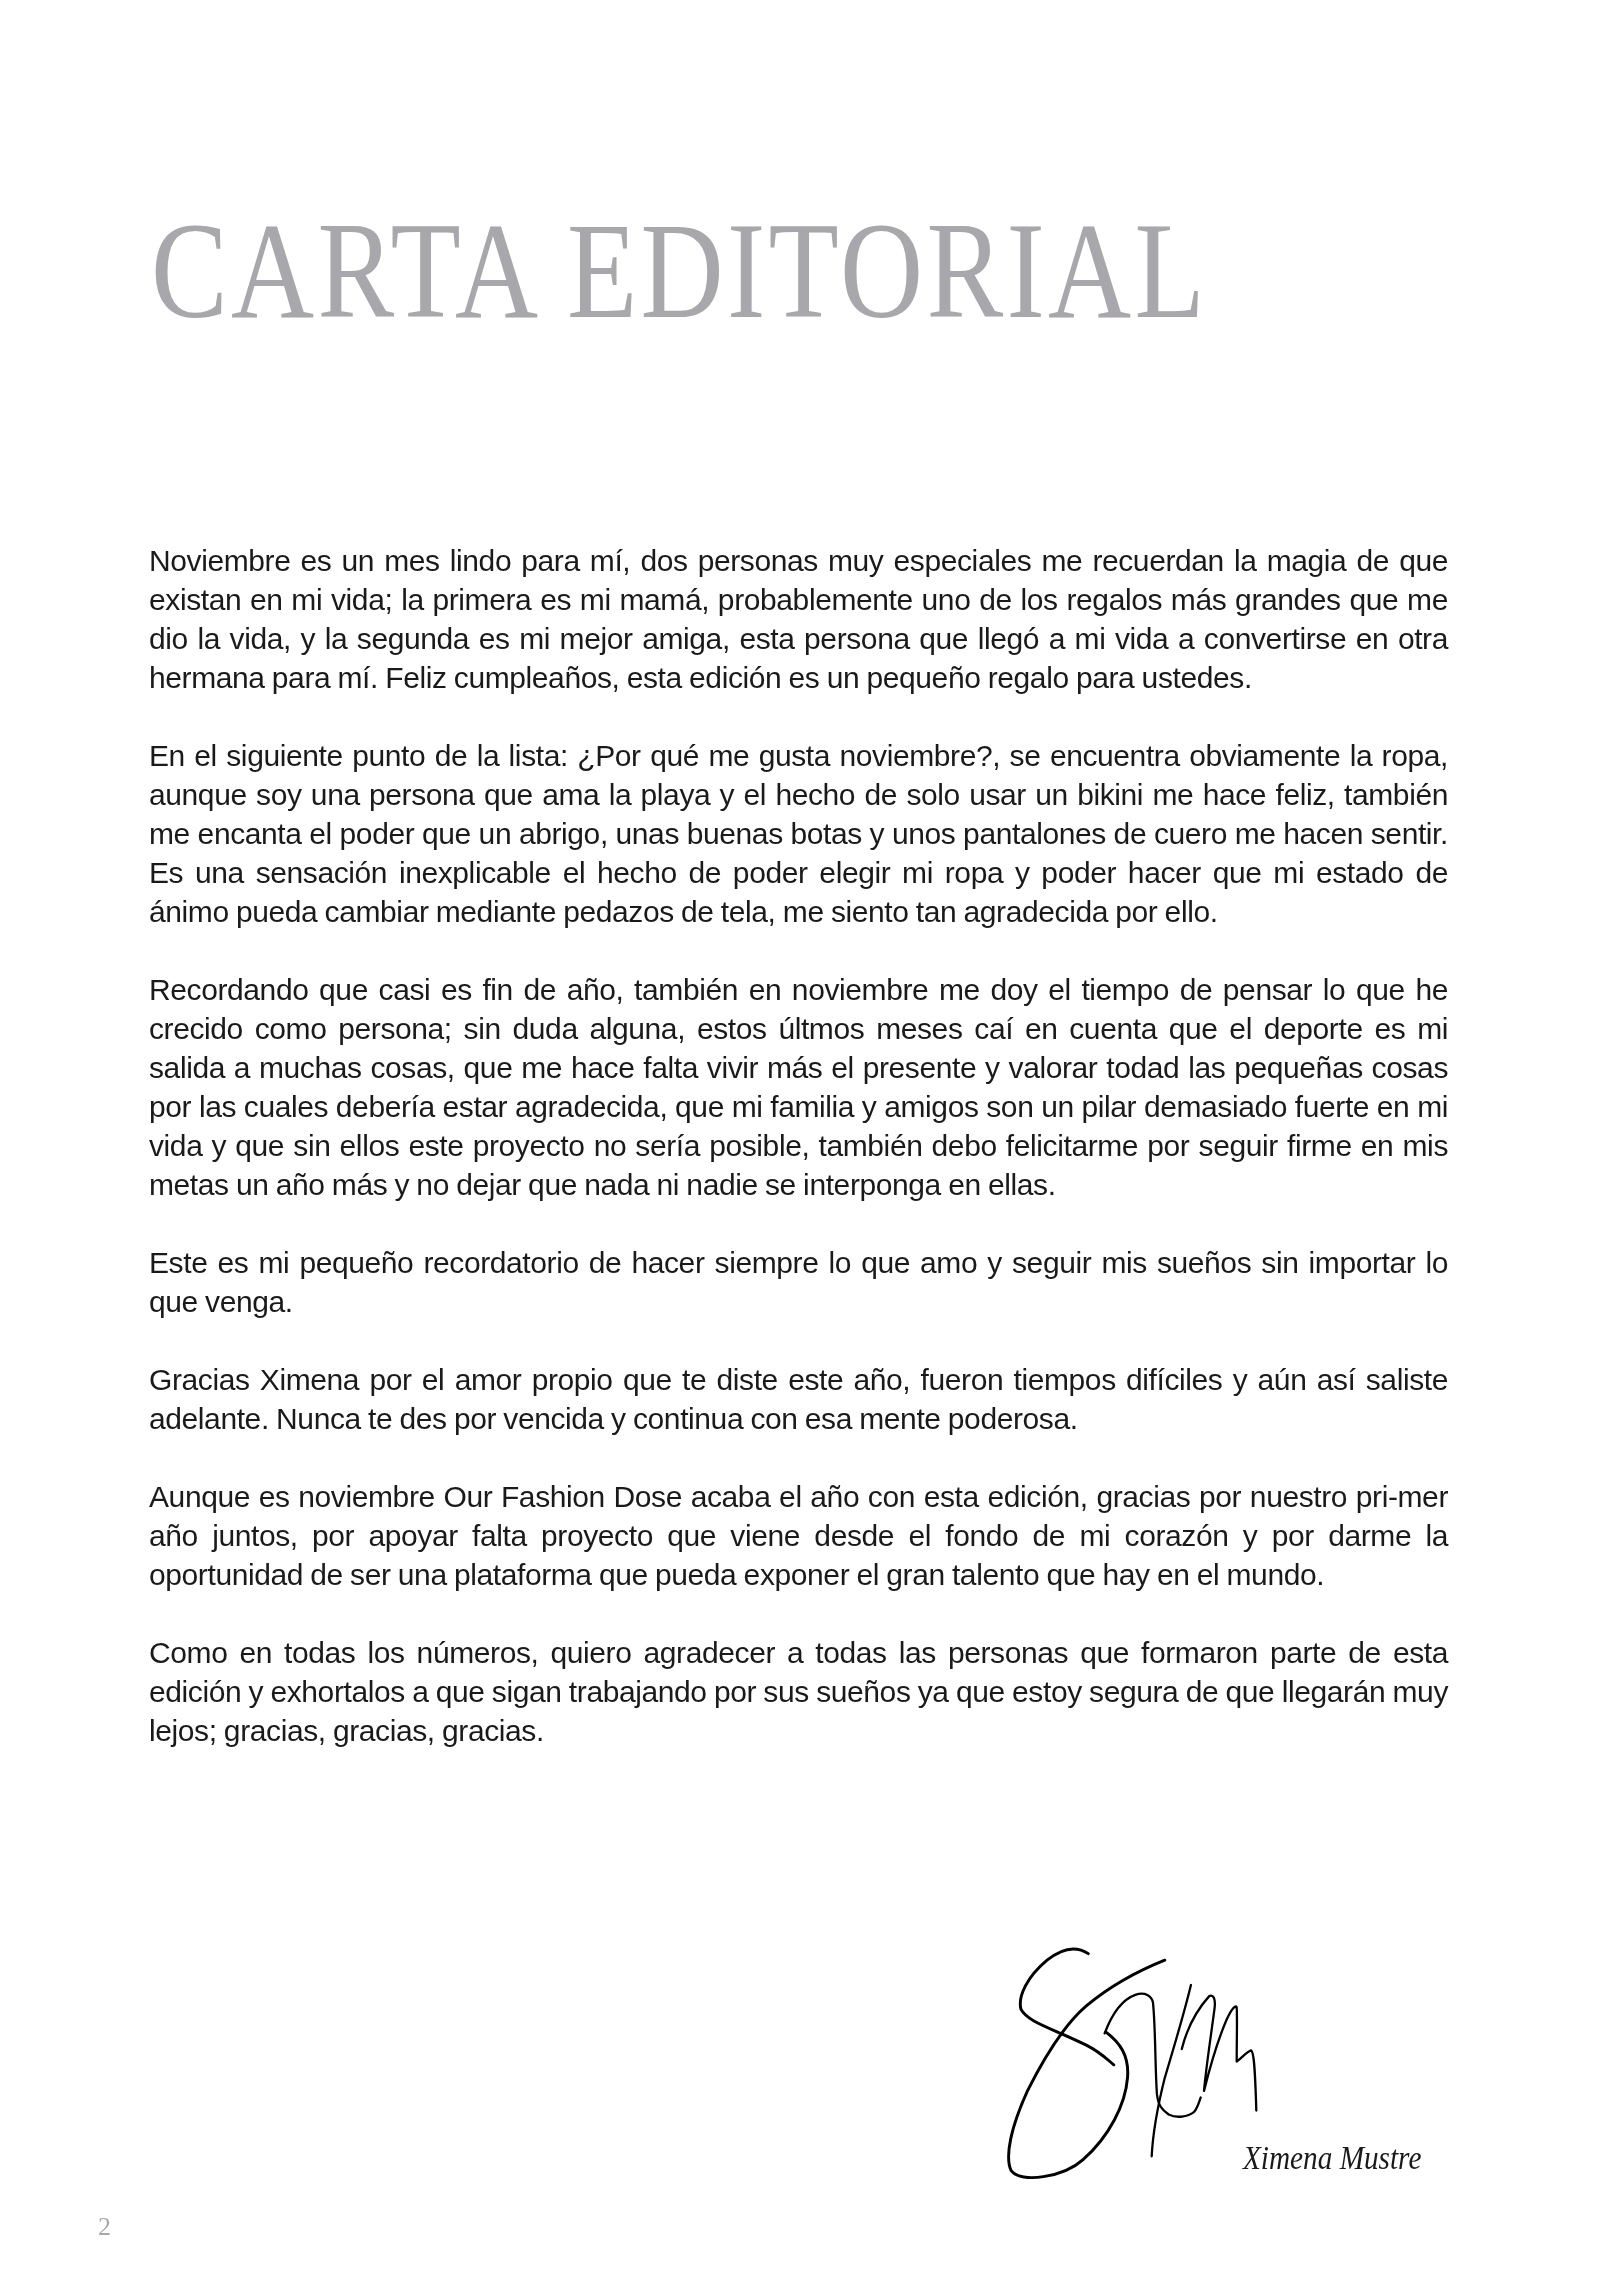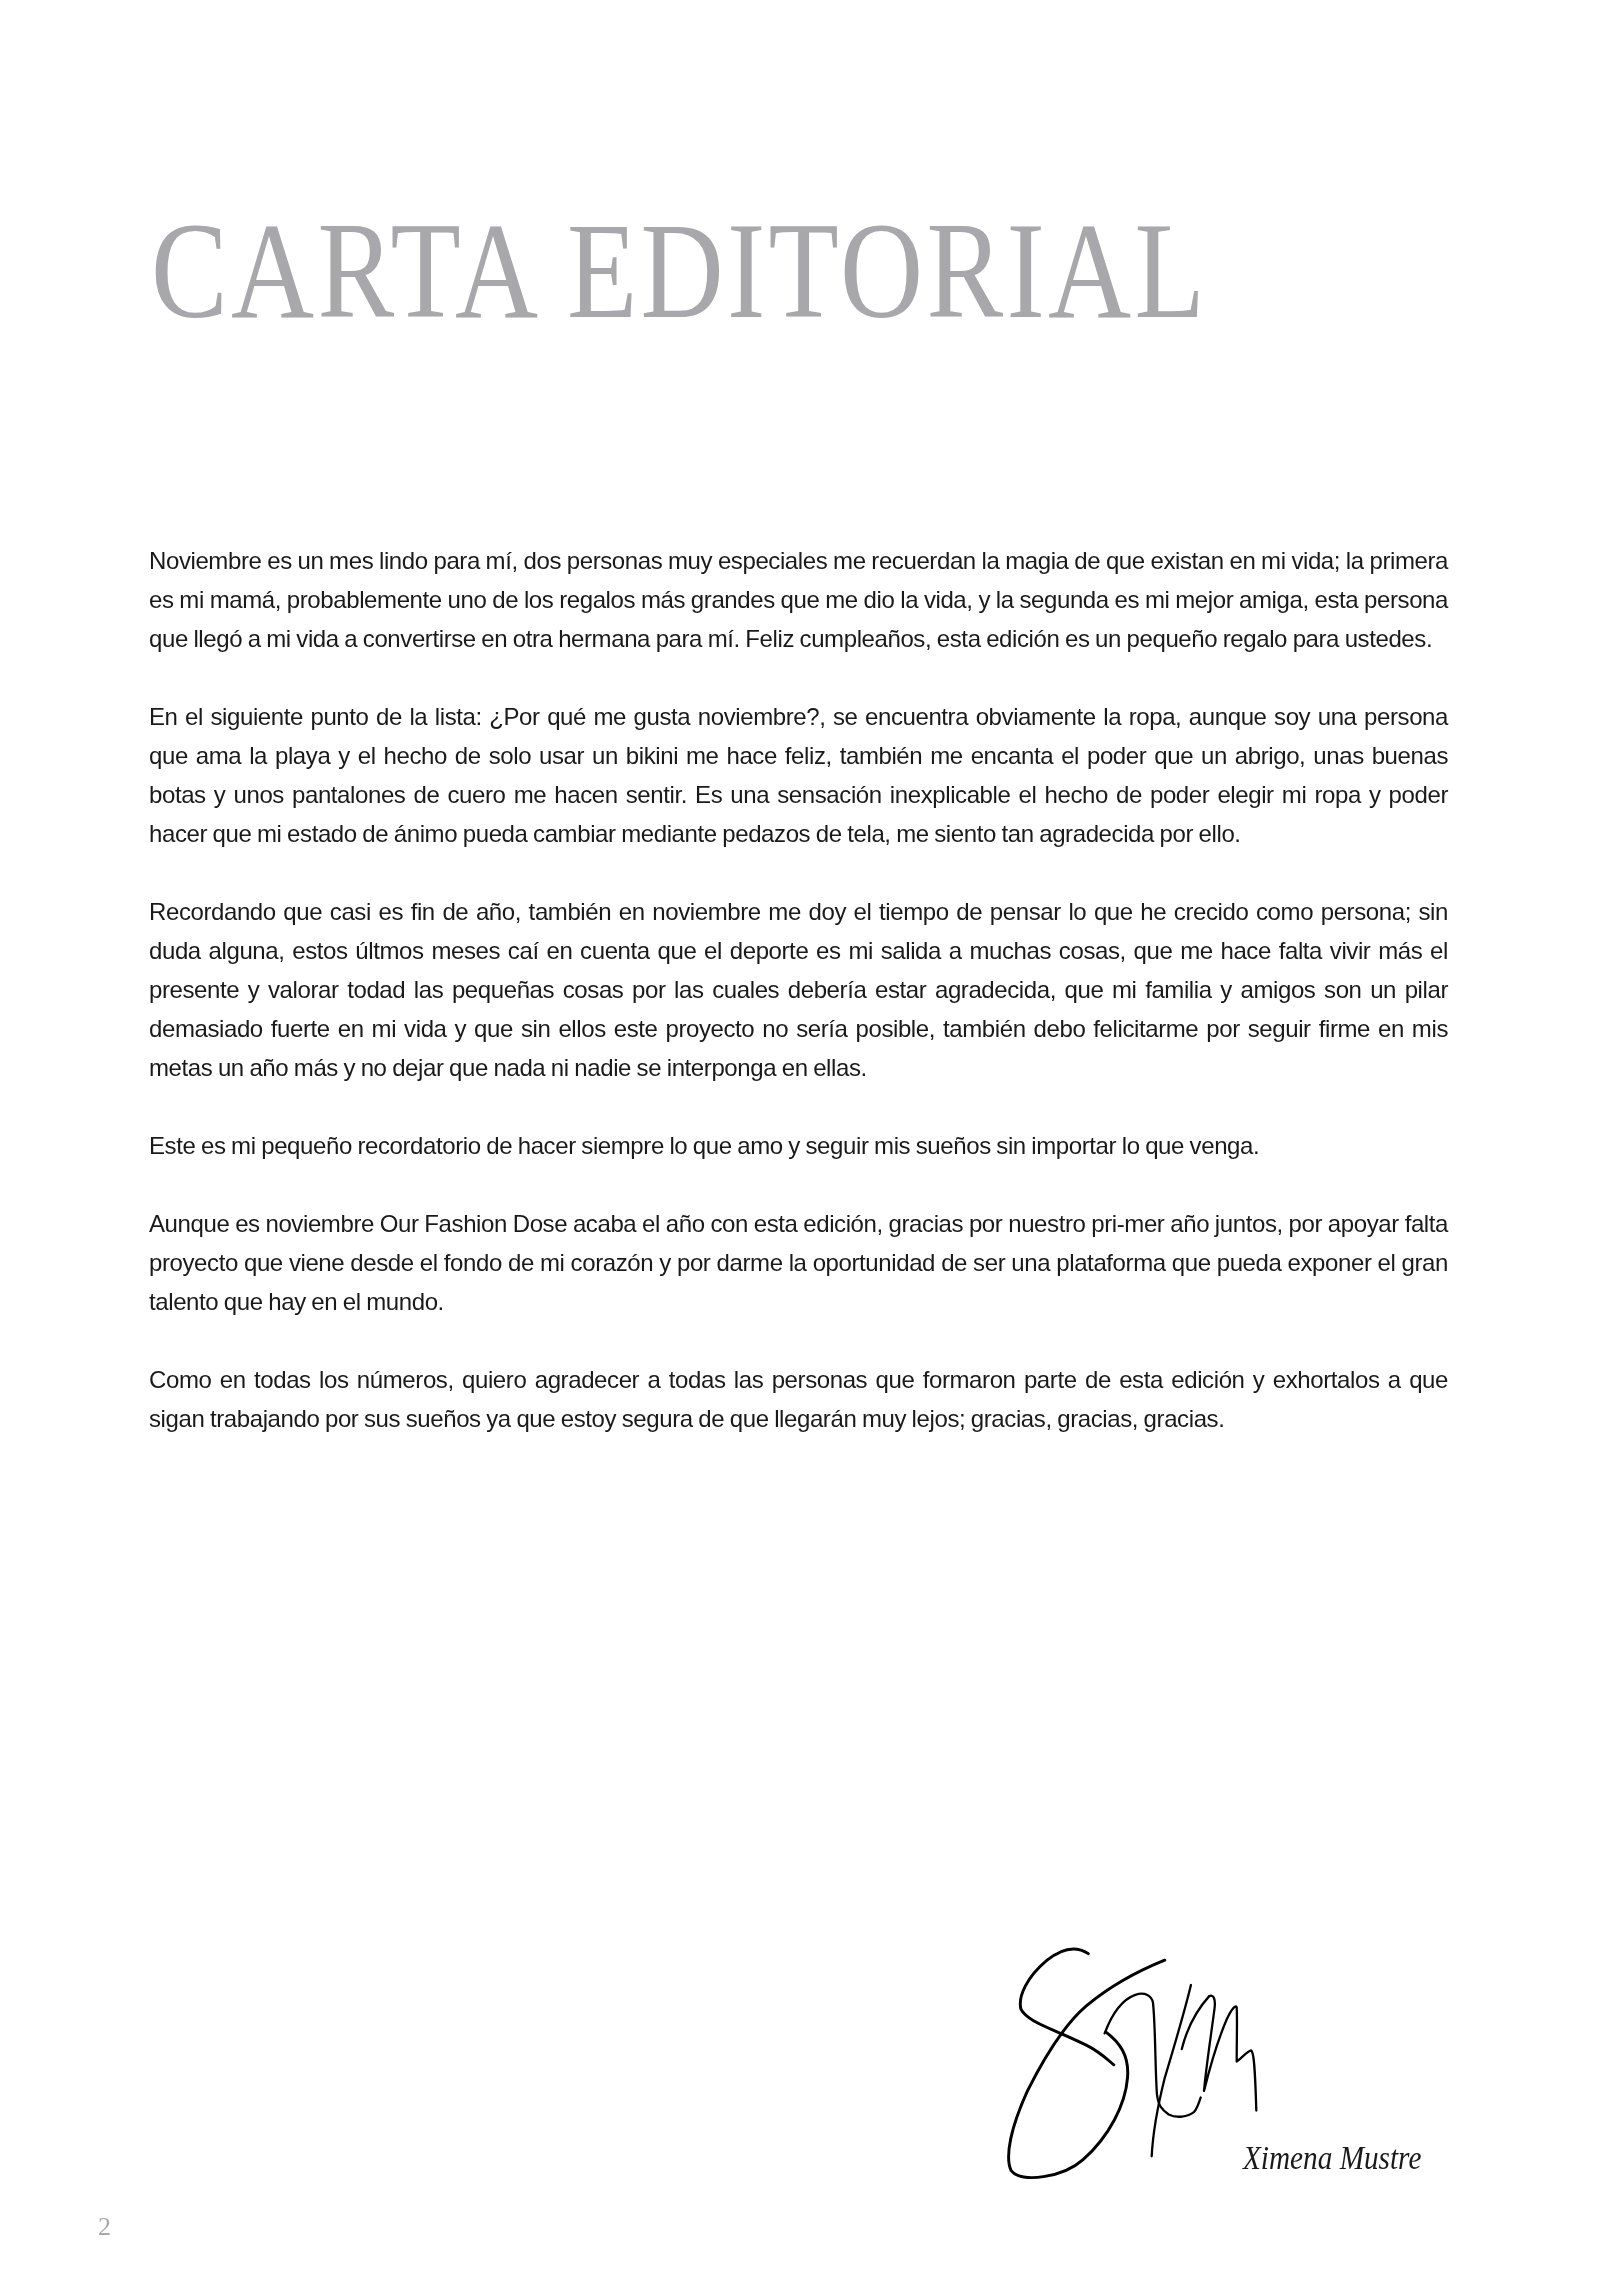--- a/index.html
+++ b/index.html
@@ -36,21 +36,21 @@
       white-space: nowrap;
       transform-origin: left top;
       transform: scaleX(0.84);
     }
     .body-text {
       position: absolute;
       left: 149px;
       top: 541px;
       width: 1299px;
       font-family: "Liberation Sans", "DejaVu Sans", sans-serif;
-      font-size: 24px;
+      font-size: 30px;
       line-height: 39px;
       color: #1a1a1a;
     }
     .body-text p {
       margin: 0 0 39px 0;
       text-align: justify;
       text-align-last: left;
       letter-spacing: -0.4px;
       word-spacing: -0.7px;
     }
@@ -94,20 +94,21 @@
 
 <div class="page">
 
   <h1 class="title">CARTA EDITORIAL</h1>
 
   <div class="body-text">
     <p>Noviembre es un mes lindo para mí, dos personas muy especiales me recuerdan la magia de que existan en mi vida; la primera es mi mamá, probablemente uno de los regalos más grandes que me dio la vida, y la segunda es mi mejor amiga, esta persona que llegó a mi vida a convertirse en otra hermana para mí. Feliz cumpleaños, esta edición es un pequeño regalo para ustedes.</p>
     <p>En el siguiente punto de la lista: ¿Por qué me gusta noviembre?, se encuentra obviamente la ropa, aunque soy una persona que ama la playa y el hecho de solo usar un bikini me hace feliz, también me encanta el poder que un abrigo, unas buenas botas y unos pantalones de cuero me hacen sentir. Es una sensación inexplicable el hecho de poder elegir mi ropa y poder hacer que mi estado de ánimo pueda cambiar mediante pedazos de tela, me siento tan agradecida por ello.</p>
     <p>Recordando que casi es fin de año, también en noviembre me doy el tiempo de pensar lo que he crecido como persona; sin duda alguna, estos últmos meses caí en cuenta que el deporte es mi salida a muchas cosas, que me hace falta vivir más el presente y valorar todad las pequeñas cosas por las cuales debería estar agradecida, que mi familia y amigos son un pilar demasiado fuerte en mi vida y que sin ellos este proyecto no sería posible, también debo felicitarme por seguir firme en mis metas un año más y no dejar que nada ni nadie se interponga en ellas.</p>
     <p>Este es mi pequeño recordatorio de hacer siempre lo que amo y seguir mis sueños sin importar lo que venga.</p>
+    <p>Gracias Ximena por el amor propio que te diste este año, fueron tiempos difíciles y aún así saliste adelante. Nunca te des por vencida y continua con esa mente poderosa.</p>
     <p>Aunque es noviembre Our Fashion Dose acaba el año con esta edición, gracias por nuestro pri-mer año juntos, por apoyar falta proyecto que viene desde el fondo de mi corazón y por darme la oportunidad de ser una plataforma que pueda exponer el gran talento que hay en el mundo.</p>
     <p>Como en todas los números, quiero agradecer a todas las personas que formaron parte de esta edición y exhortalos a que sigan trabajando por sus sueños ya que estoy segura de que llegarán muy lejos; gracias, gracias, gracias.</p>
   </div>
 
   <div class="signature">
     <svg viewBox="0 0 620 390" xmlns="http://www.w3.org/2000/svg" fill="none" stroke="#000" stroke-linecap="round" stroke-linejoin="round">
 
       <path d="M133,30 C115,18 95,20 70,40 C40,65 25,95 30,115 C40,135 80,145 130,170 C150,180 160,190 172,200" stroke-width="4.5"></path>
 
       <path d="M250,40 C200,60 160,85 130,110 C95,140 65,190 40,240 C15,295 5,340 15,362 C30,382 95,372 125,345 C165,310 190,260 193,220 C196,185 180,165 160,150" stroke-width="4.5"></path>

